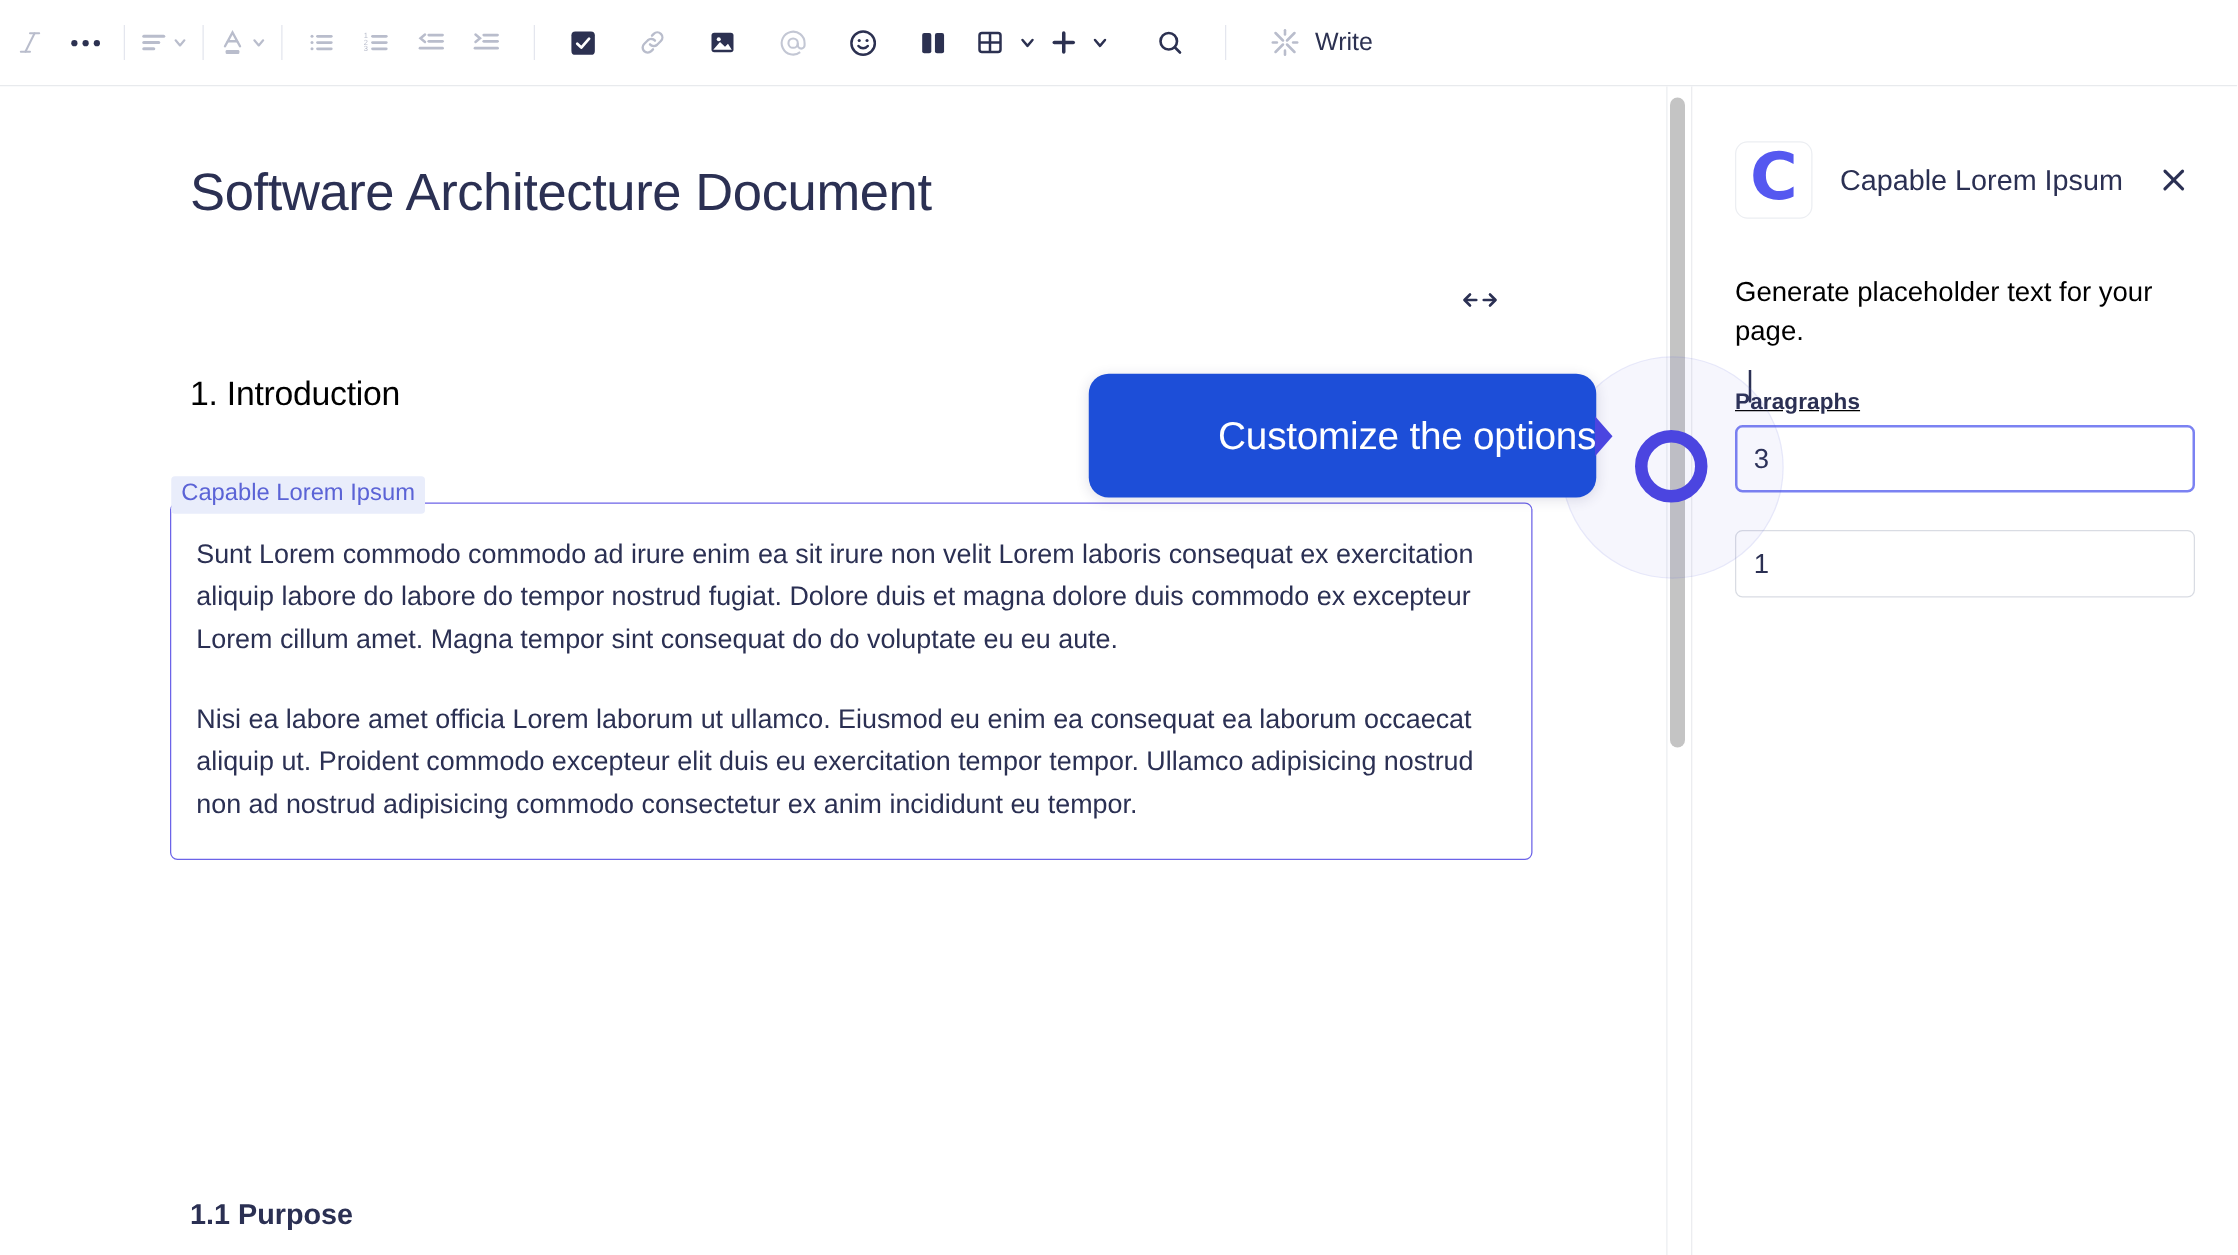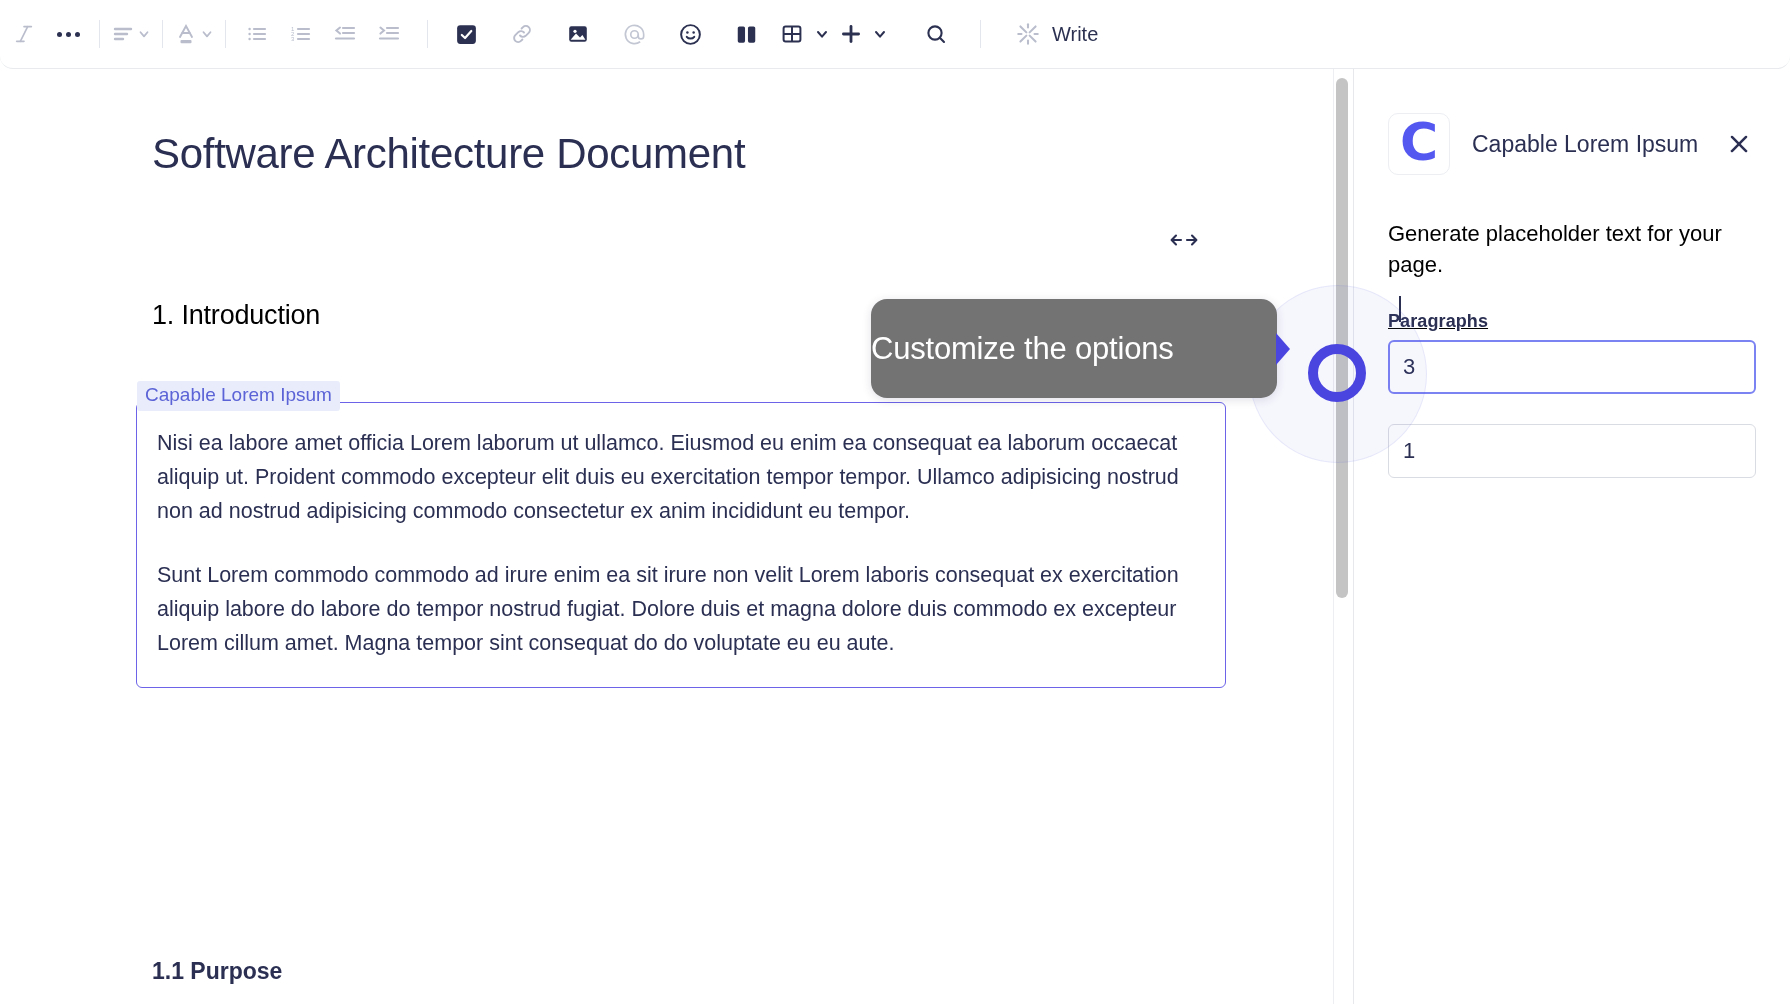--- a/index.html
+++ b/index.html
@@ -15,21 +15,20 @@
   
   .toolbar {
     position: absolute; top: 0; left: 0;
     width: 1790px; height: 69px;
     background: #ffffff;
     border-bottom: 1px solid #e8eaed;
     display: flex; align-items: center;
     padding-left: 2px;
     box-sizing: border-box;
     z-index: 5;
-    border-radius: 13px;
   }
   .tb-btn {
     height: 44px; min-width: 44px;
     display: flex; align-items: center; justify-content: center;
     border-radius: 6px; cursor: pointer;
     color: #2c3151;
     position: relative;
   }
   .tb-btn.muted { color: #b9bdcc; }
   .tb-btn.muted2 { color: #c3c7d4; }
@@ -246,24 +245,24 @@
     border-radius: 50%;
     border: 10px solid #4b45e0;
     box-sizing: border-box;
     background: transparent;
     z-index: 22;
   }
   .coach-bubble {
     position: absolute;
     left: 871px; top: 299px;
     width: 406px; height: 99px;
-    background: #737373;
+    background: #1d4ed8;
     border-radius: 16px;
     z-index: 21;
-    display: flex; align-items: center; justify-content: flex-start;
+    display: flex; align-items: center; justify-content: flex-end;
     box-shadow: 0 2px 10px rgba(40,40,90,0.14);
   }
   .coach-bubble span {
     color: #ffffff;
     font-size: 31px;
     letter-spacing: -0.2px;
     white-space: nowrap;
   }
   .coach-bubble::after {
     content: "";
@@ -479,22 +478,22 @@
           <line x1="3" y1="10" x2="12" y2="10"></line>
             <polyline points="7 5.6 2.6 10 7 14.4"></polyline>
           <line x1="18" y1="10" x2="27" y2="10"></line>
             <polyline points="23 5.6 27.4 10 23 14.4"></polyline>
         </svg>
       </div>
 
       <div class="embed-tag">Capable Lorem Ipsum</div>
 
       <div class="embed-block">
+        <p>Sunt Lorem commodo commodo ad irure enim ea sit irure non velit Lorem laboris consequat ex exercitation aliquip labore do labore do tempor nostrud fugiat. Dolore duis et magna dolore duis commodo ex excepteur Lorem cillum amet. Magna tempor sint consequat do do voluptate eu eu aute.</p>
         <p>Nisi ea labore amet officia Lorem laborum ut ullamco. Eiusmod eu enim ea consequat ea laborum occaecat aliquip ut. Proident commodo excepteur elit duis eu exercitation tempor tempor. Ullamco adipisicing nostrud non ad nostrud adipisicing commodo consectetur ex anim incididunt eu tempor.</p>
-        <p>Sunt Lorem commodo commodo ad irure enim ea sit irure non velit Lorem laboris consequat ex exercitation aliquip labore do labore do tempor nostrud fugiat. Dolore duis et magna dolore duis commodo ex excepteur Lorem cillum amet. Magna tempor sint consequat do do voluptate eu eu aute.</p>
       </div>
 
       <div class="sub-heading">1.1 Purpose</div>
 
     </div>
   </div>
 
   <div class="doc-scrollbar-track"></div>
   <div class="doc-scrollbar-thumb"></div>
   <div class="panel-divider"></div>

